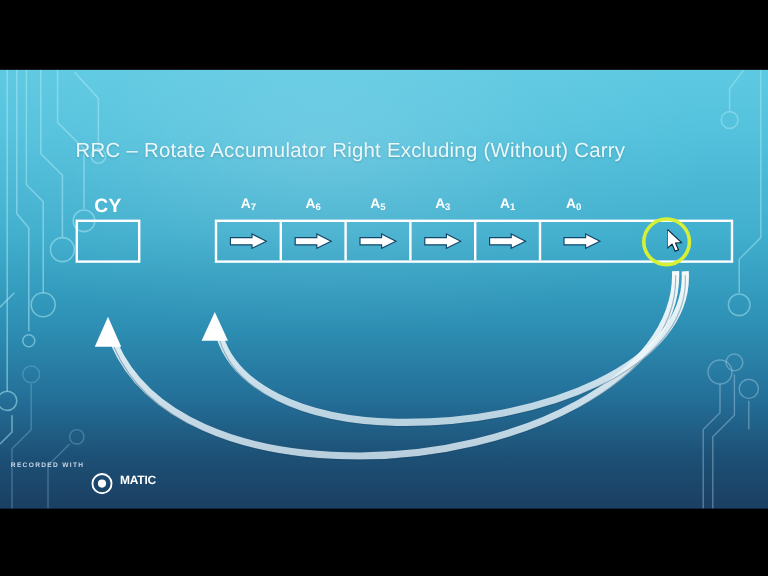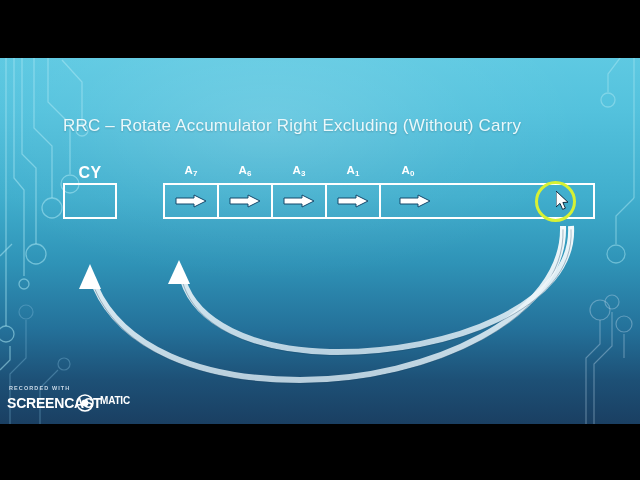--- a/index.html
+++ b/index.html
@@ -104,21 +104,21 @@
     width: 54px;
     height: 36px;
     border: 2px solid #ffffff;
     box-sizing: border-box;
     background: transparent;
   }
 
   
   #register {
     position: absolute;
-    left: 163px;
+    left: 179px;
     top: 125px;
     width: 432px;
     height: 36px;
     border: 2px solid #ffffff;
     box-sizing: border-box;
     display: flex;
   }
   .reg-cell {
     position: relative;
     width: 54px;
@@ -324,20 +324,26 @@
           </svg>
         </div>
 
         <div class="reg-cell">
           <span class="reg-bit-label">A<sub>6</sub></span>
           <svg class="shift-arrow" viewBox="0 0 32 14">
             <polygon points="1,4 19,4 19,1 31,7 19,13 19,10 1,10" fill="#ffffff" stroke="#14486b" stroke-width="1"></polygon>
           </svg>
         </div>
 
+        <div class="reg-cell">
+          <span class="reg-bit-label">A<sub>5</sub></span>
+          <svg class="shift-arrow" viewBox="0 0 32 14">
+            <polygon points="1,4 19,4 19,1 31,7 19,13 19,10 1,10" fill="#ffffff" stroke="#14486b" stroke-width="1"></polygon>
+          </svg>
+        </div>
 
 
         <div class="reg-cell">
           <span class="reg-bit-label">A<sub>3</sub></span>
           <svg class="shift-arrow" viewBox="0 0 32 14">
             <polygon points="1,4 19,4 19,1 31,7 19,13 19,10 1,10" fill="#ffffff" stroke="#14486b" stroke-width="1"></polygon>
           </svg>
         </div>
 
 
@@ -360,21 +366,20 @@
       <div id="highlight-ring" style="border-color: rgb(214, 241, 53);"></div>
 
       <svg id="mouse-cursor" viewBox="0 0 14 20" style="left: 556px; top: 133px;">
         <polygon points="0,0 0,16 4,12.4 6.6,18.4 9.4,17.2 6.9,11.5 12,11.2" fill="#ffffff" stroke="#0d2b40" stroke-width="1" stroke-linejoin="round"></polygon>
       </svg>
 
     </div>
 
     <div id="watermark">
       <div id="wm-recorded">RECORDED WITH</div>
-      <div id="wm-screencast">SCREENCAST</div>
       <svg id="wm-dot-icon" viewBox="0 0 18 18">
         <circle cx="9" cy="9" r="8" fill="none" stroke="#ffffff" stroke-width="1.6"></circle>
         <circle cx="9" cy="9" r="3.4" fill="#ffffff"></circle>
       </svg>
       <div id="wm-matic">MATIC</div>
     </div>
 
   </div>
 
   <div id="letterbox-top" class="letterbox"></div>

